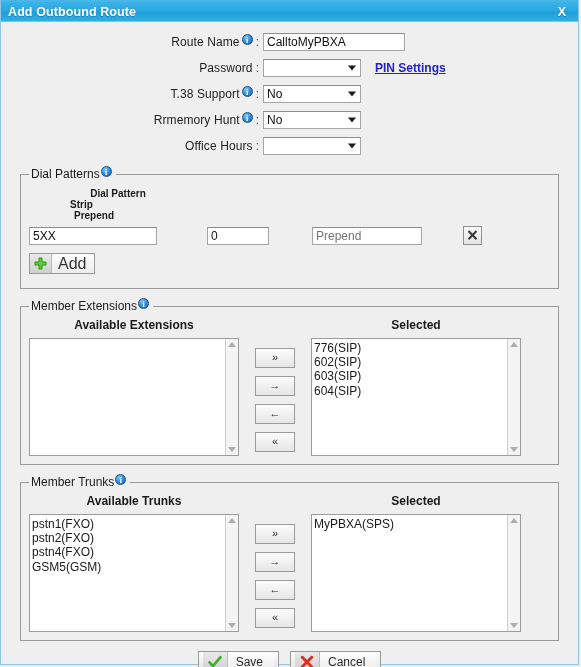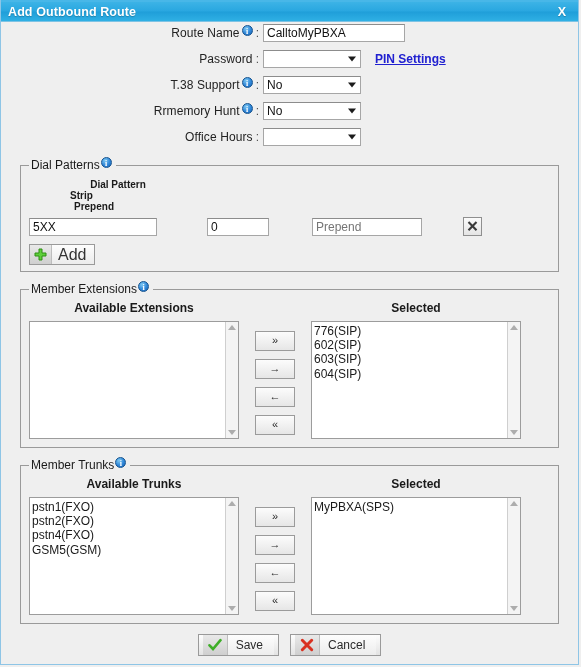--- a/index.html
+++ b/index.html
@@ -48,21 +48,21 @@
   .close-x {
     color: #ffffff;
     font-weight: bold;
     font-size: 12.5px;
     cursor: pointer;
     text-shadow: 0 1px 1px rgba(0,0,0,.22);
     padding: 0 2px;
   }
   
   .form-area {
-    padding: 0 0 6px 0;
+    padding: 9px 0 6px 0;
   }
   .frow {
     display: flex;
     align-items: center;
     height: 22px;
     margin-bottom: 4px;
   }
   .flabel {
     width: 258px;
     text-align: right;
@@ -151,21 +151,21 @@
     background: #efefef;
   }
   fieldset.box > legend {
     font-size: 12px;
     padding: 0 4px 0 2px;
     color: #1a1a1a;
     display: flex;
     align-items: center;
   }
   
-  #dial-patterns-box { padding-bottom: 6px; }
+  #dial-patterns-box { padding-bottom: 14px; }
   .dp-head {
     display: flex;
     font-weight: bold;
     font-size: 10px;
     margin: 3px 0 5px 0;
     flex-direction: column;
   }
   .dp-head .c1 { width: 178px; text-align: center; }
   .dp-head .c2 { width: 105px; text-align: center; }
   .dp-head .c3 { width: 130px; text-align: center; }

